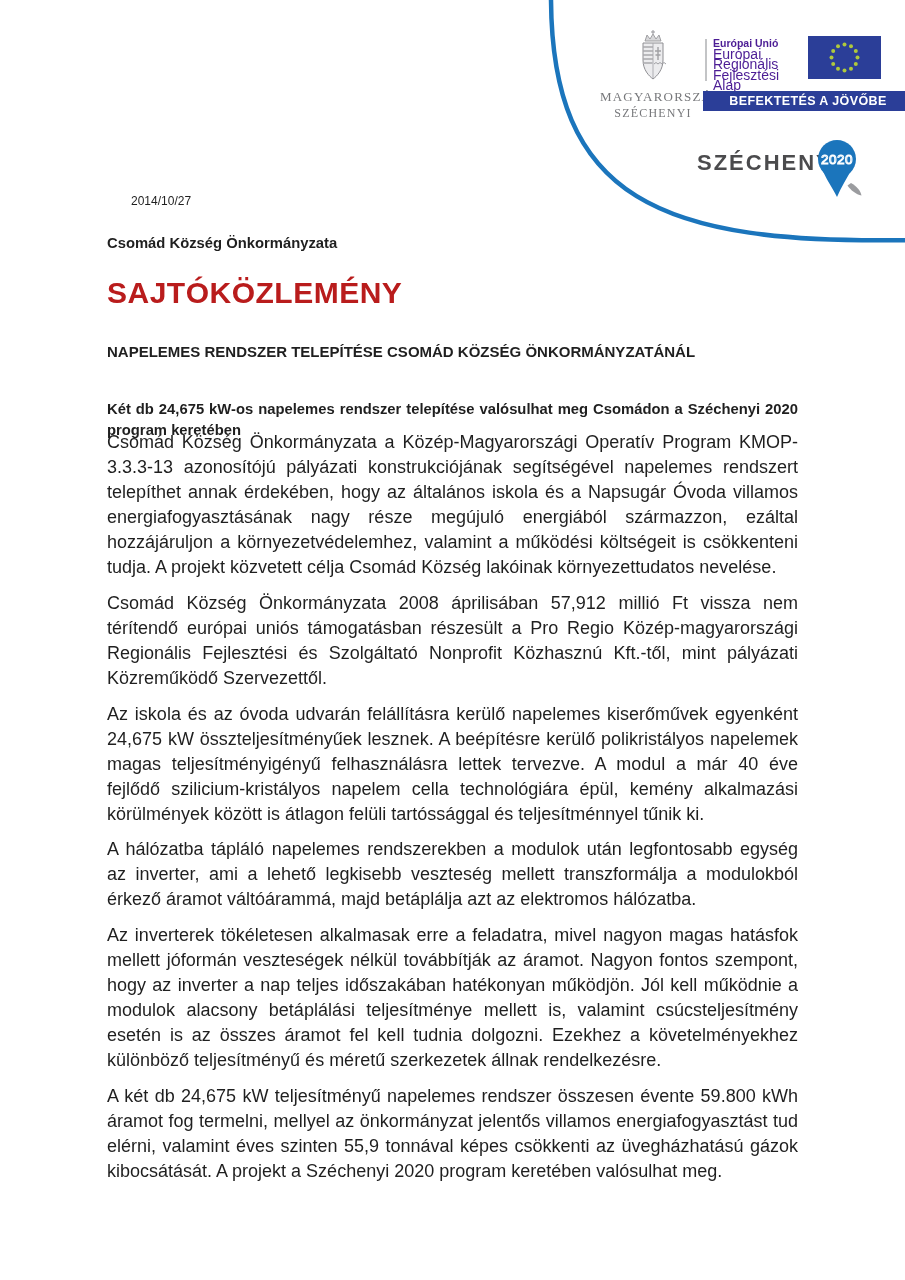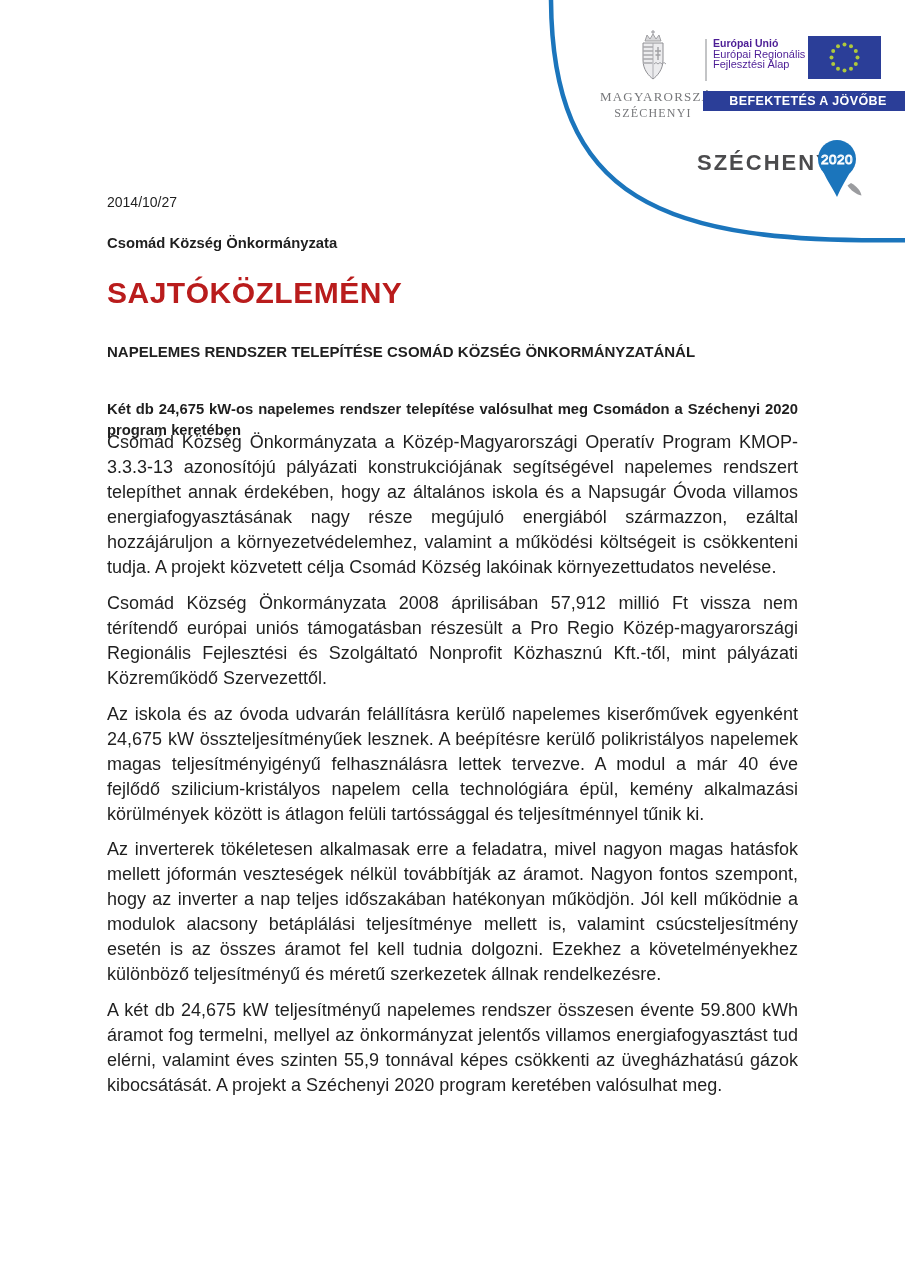--- a/index.html
+++ b/index.html
@@ -17,38 +17,38 @@
   .gov-logo { position:absolute; left:600px; top:30px; width:106px; text-align:center; }
   .gov-crest { display:block; margin:0 auto 3px auto; }
   .gov-line { font-family:"Liberation Serif", serif; color:#77787b; letter-spacing:1.2px; }
   .gov-line1 { font-size:13px; }
   .gov-line2 { font-size:12px; margin-top:1px; }
 
   
   .eu-divider { position:absolute; left:705px; top:39px; width:2px; height:42px; background:#c3c4c6; }
   .eu-text { position:absolute; left:713px; top:38px; width:95px; line-height:10.5px; color:#4c1d95; }
   .eu-text .l1 { font-weight:bold; font-size:10.5px; }
-  .eu-text .l2, .eu-text .l3 { font-size:11px; }
+  .eu-text .l2, .eu-text .l3 { font-size:14px; }
   .eu-flag { position:absolute; left:808px; top:36px; }
   .eu-banner {
     position:absolute; left:703px; top:91px; width:210px; height:20px;
     background:#2b3e98; color:#ffffff; font-weight:bold; font-size:12.5px;
     letter-spacing:0.4px; text-align:center; line-height:20px;
   }
 
   
   .szechenyi-text {
     position:absolute; left:697px; top:150px;
     font-size:22px; font-weight:bold; color:#4b4b4d; letter-spacing:2px;
   }
   .szechenyi-pin { position:absolute; left:818px; top:140px; }
 
   
   .content { position:absolute; left:107px; top:0; width:691px; }
-  .date-line { position:absolute; top:194px; font-size:14px; }
+  .date-line { position:absolute; top:194px; font-size:12px;margin-left:24px; }
   .org-line  { position:absolute; top:235px; font-size:14.8px; font-weight:bold; }
   .title {
     position:absolute; top:276px; font-size:30px; font-weight:bold;
     color:#b91c1c; letter-spacing:0.5px;
   }
   .subtitle { position:absolute; top:319px; font-size:15px; font-weight:bold;margin-top:24px; }
   .lead {
     position:absolute; top:351px; width:691px;
     font-size:14.8px; font-weight:bold; line-height:21px; text-align:justify;margin-top:48px;
   }
@@ -117,18 +117,19 @@
   <div class="content">
     <div class="date-line">2014/10/27</div>
     <div class="org-line">Csomád Község Önkormányzata</div>
     <h1 class="title">SAJTÓKÖZLEMÉNY</h1>
     <h2 class="subtitle">NAPELEMES RENDSZER TELEPÍTÉSE CSOMÁD KÖZSÉG ÖNKORMÁNYZATÁNÁL</h2>
     <div class="lead">Két db 24,675 kW-os napelemes rendszer telepítése valósulhat meg Csomádon a Széchenyi 2020 program keretében</div>
     <div class="body-text">
       <p>Csomád Község Önkormányzata a Közép-Magyarországi Operatív Program KMOP-3.3.3-13 azonosítójú pályázati konstrukciójának segítségével napelemes rendszert telepíthet annak érdekében, hogy az általános iskola és a Napsugár Óvoda villamos energiafogyasztásának nagy része megújuló energiából származzon, ezáltal hozzájáruljon a környezetvédelemhez, valamint a működési költségeit is csökkenteni tudja. A projekt közvetett célja Csomád Község lakóinak környezettudatos nevelése.</p>
       <p>Csomád Község Önkormányzata 2008 áprilisában 57,912 millió Ft vissza nem térítendő európai uniós támogatásban részesült a Pro Regio Közép-magyarországi Regionális Fejlesztési és Szolgáltató Nonprofit Közhasznú Kft.-től, mint pályázati Közreműködő Szervezettől.</p>
       <p>Az iskola és az óvoda udvarán felállításra kerülő napelemes kiserőművek egyenként 24,675 kW összteljesítményűek lesznek. A beépítésre kerülő polikristályos napelemek magas teljesítményigényű felhasználásra lettek tervezve. A modul a már 40 éve fejlődő szilicium-kristályos napelem cella technológiára épül, kemény alkalmazási körülmények között is átlagon felüli tartóssággal és teljesítménnyel tűnik ki.</p>
+      <p>A hálózatba tápláló napelemes rendszerekben a modulok után legfontosabb egység az inverter, ami a lehető legkisebb veszteség mellett transzformálja a modulokból érkező áramot váltóárammá, majd betáplálja azt az elektromos hálózatba.</p>
       <p>Az inverterek tökéletesen alkalmasak erre a feladatra, mivel nagyon magas hatásfok mellett jóformán veszteségek nélkül továbbítják az áramot. Nagyon fontos szempont, hogy az inverter a nap teljes időszakában hatékonyan működjön. Jól kell működnie a modulok alacsony betáplálási teljesítménye mellett is, valamint csúcsteljesítmény esetén is az összes áramot fel kell tudnia dolgozni. Ezekhez a követelményekhez különböző teljesítményű és méretű szerkezetek állnak rendelkezésre.</p>
       <p>A két db 24,675 kW teljesítményű napelemes rendszer összesen évente 59.800 kWh áramot fog termelni, mellyel az önkormányzat jelentős villamos energiafogyasztást tud elérni, valamint éves szinten 55,9 tonnával képes csökkenti az üvegházhatású gázok kibocsátását. A projekt a Széchenyi 2020 program keretében valósulhat meg.</p>
     </div>
   </div>
 
 </div>
 
 </body></html>

